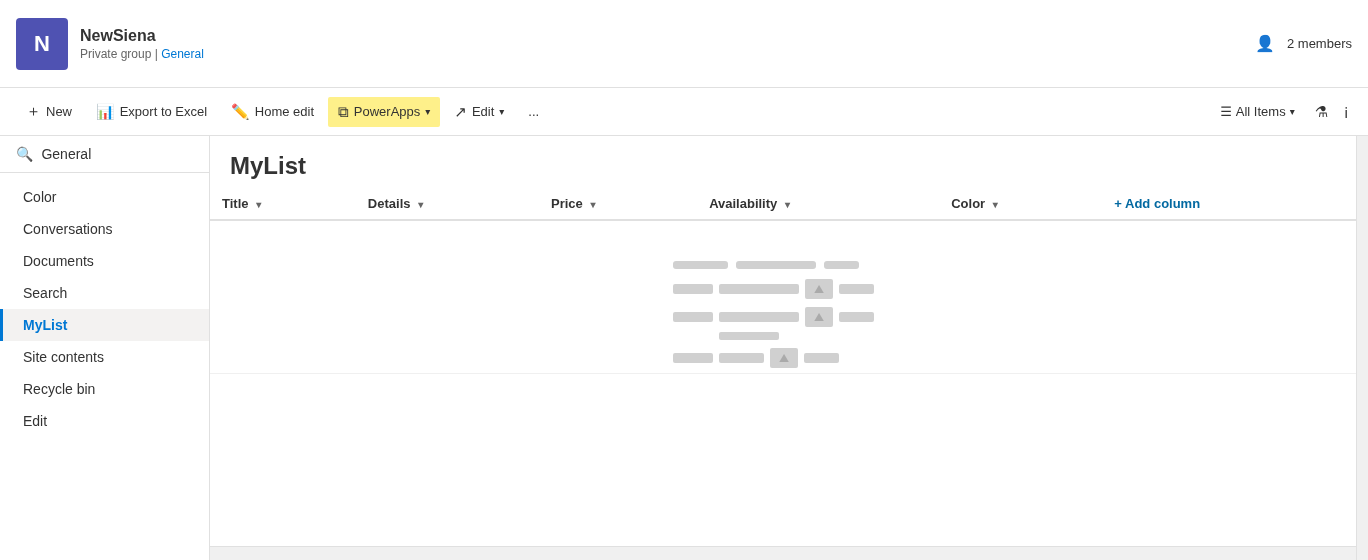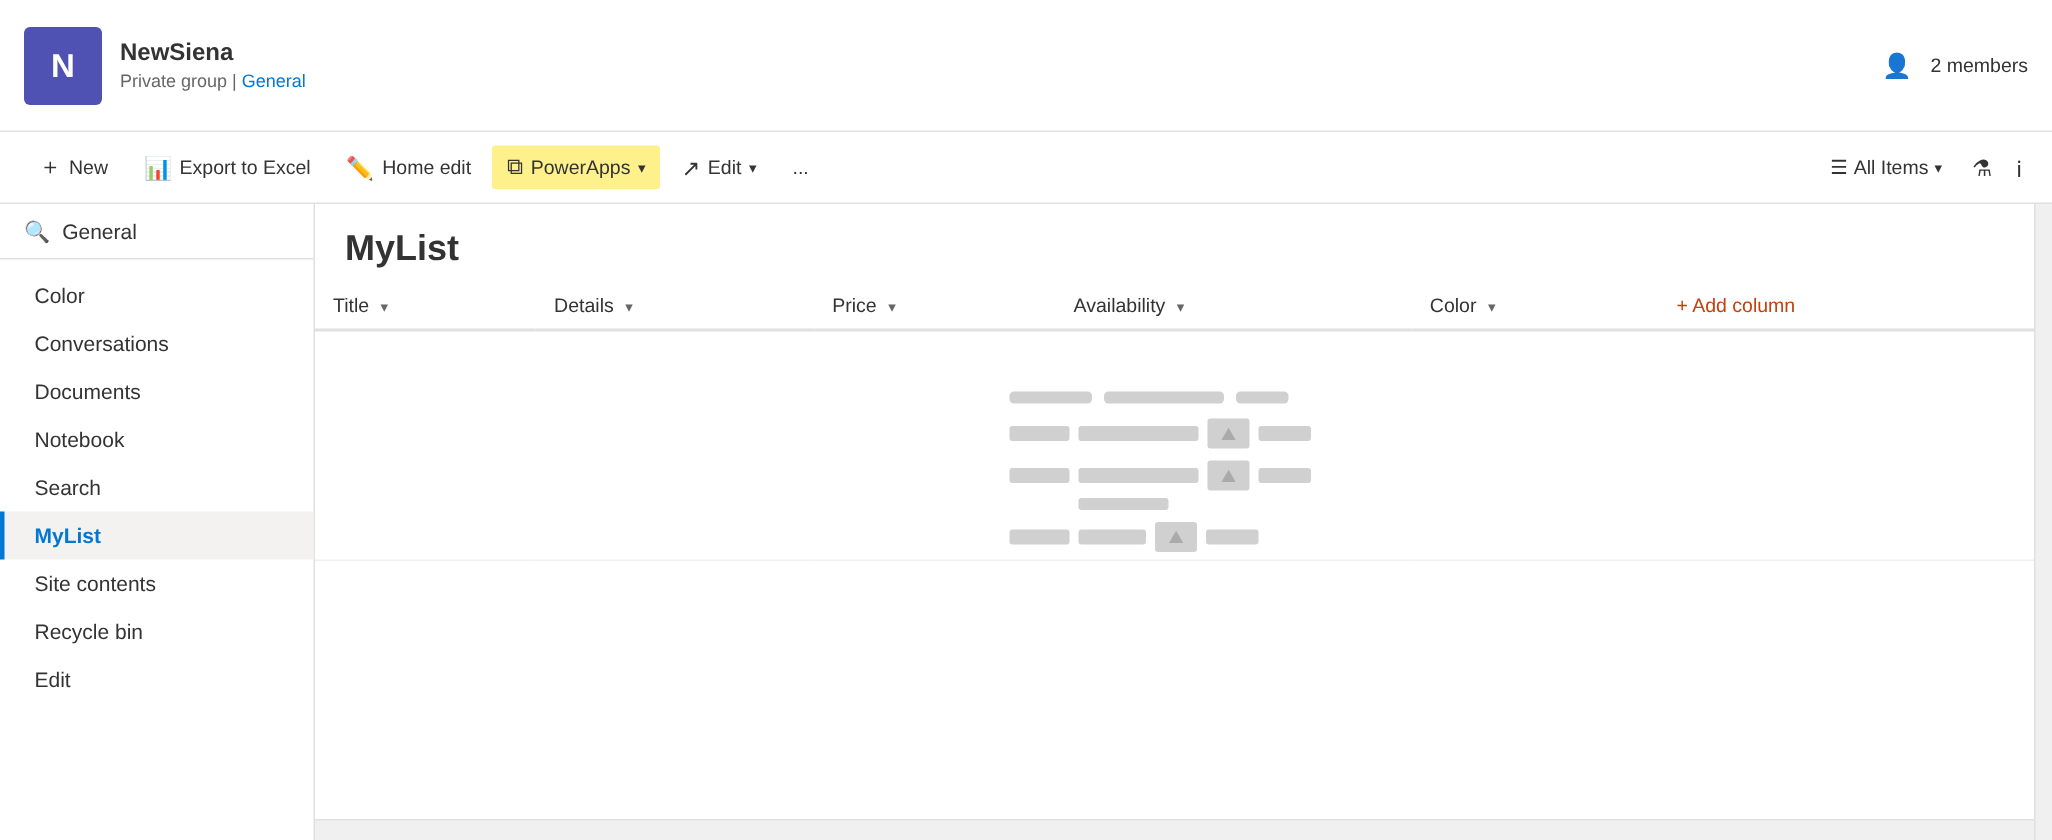--- a/index.html
+++ b/index.html
@@ -37,24 +37,24 @@
     .sidebar-footer { padding: 8px 20px; margin-top: auto; }
     .sidebar-footer a { color: #0078d4; font-size: 13px; text-decoration: none; cursor: pointer; }
 
     
     .content { flex: 1; display: flex; flex-direction: column; overflow: hidden; background: #fff; position: relative; }
     .list-title { font-size: 24px; font-weight: 600; padding: 16px 20px 8px; color: #333; }
 
     
     .table-container { flex: 1; overflow-x: auto; overflow-y: auto; }
     table { width: 100%; border-collapse: collapse; }
-    th { padding: 8px 12px; text-align: left; font-size: 13px; font-weight: 400; color: #333; border-bottom: 2px solid #e0e0e0; white-space: nowrap; cursor: pointer; user-select: none; }
+    th { padding: 8px 12px; text-align: left; font-size: 13px; font-weight: 700; color: #333; border-bottom: 2px solid #e0e0e0; white-space: nowrap; cursor: pointer; user-select: none; }
     th .sort-icon { font-size: 10px; margin-left: 4px; color: #666; }
     td { padding: 10px 12px; border-bottom: 1px solid #f0f0f0; font-size: 13px; vertical-align: top; }
-    .add-col { color: #c2410c; cursor: pointer; white-space: nowrap; font-size: 13px; }
+    .add-col { color: #0369a1; cursor: pointer; white-space: nowrap; font-size: 13px; }
 
     
     .bottom-bar { height: 14px; background: #f0f0f0; border-top: 1px solid #e0e0e0; display: flex; align-items: center; flex-shrink: 0; }
 
     
     .powerapps-btn { background: #fef08a; border-radius: 2px; }
 
     .chevron { font-size: 10px; }
   </style>
 </head>
@@ -124,23 +124,20 @@
       <a class="nav-item">
         <span>Color</span>
       </a>
       <a class="nav-item">
         <span>Conversations</span>
       </a>
       <a class="nav-item">
         <span>Documents</span>
       </a>
       <a class="nav-item">
-        <span>Notebook</span>
-      </a>
-      <a class="nav-item">
         <span>Search</span>
       </a>
       <a class="nav-item active">
         <span>MyList</span>
       </a>
       <a class="nav-item">
         <span>Site contents</span>
       </a>
       <a class="nav-item">
         <span>Recycle bin</span>

